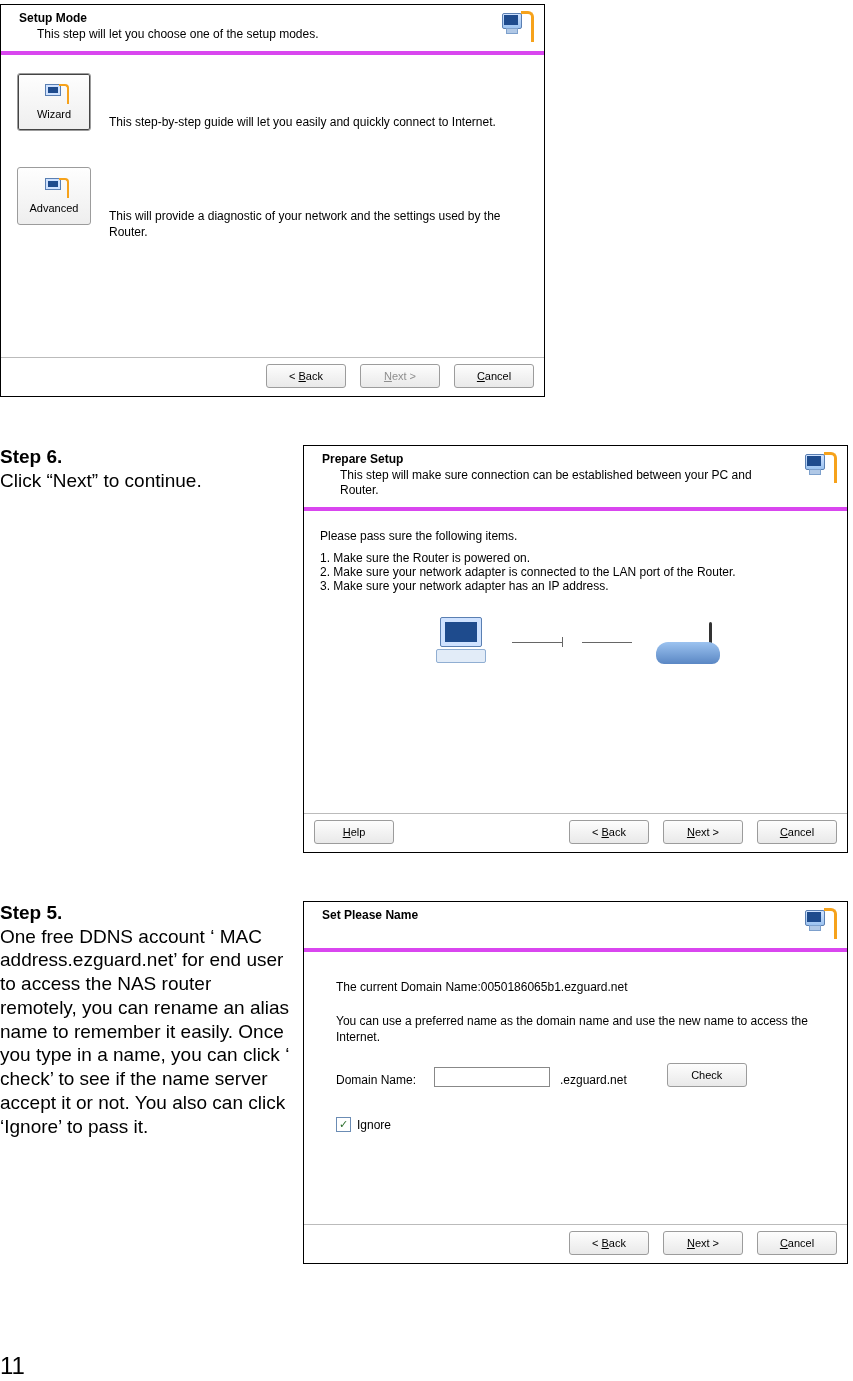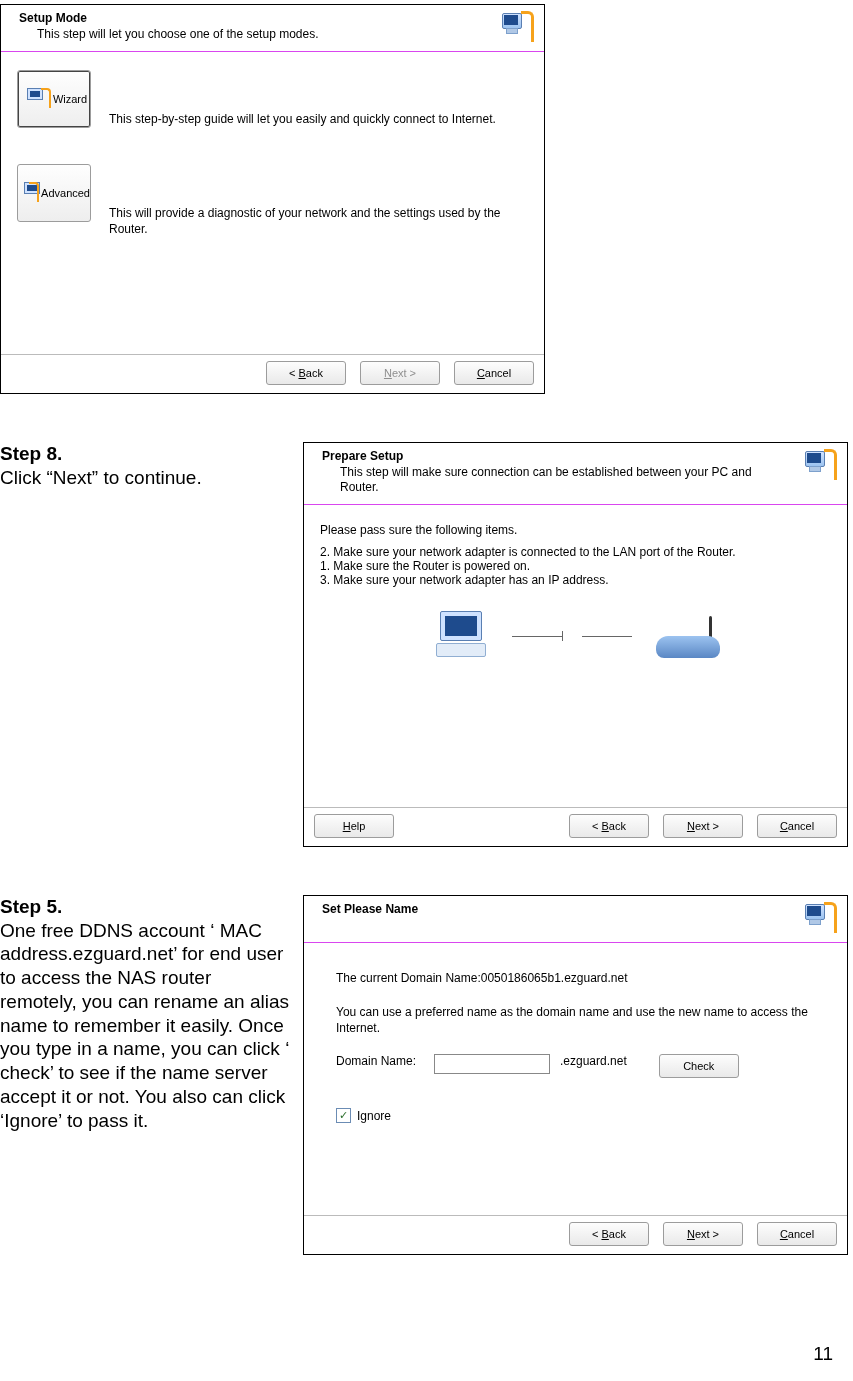--- a/index.html
+++ b/index.html
@@ -31,21 +31,21 @@
   }
   .panel {
     border: 1px solid #000;
     background: #fff;
     position: relative;
   }
   .panel-header {
     display: flex;
     align-items: flex-start;
     padding: 6px 8px 8px 18px;
-    border-bottom: 1px solid #d946ef;
+    border-bottom: 4px solid #d946ef;
     column-gap: 16px;
   }
   .panel-header .hdr-text { flex: 1; font-size: 12px; line-height: 1.3; }
   .panel-header .hdr-title { font-weight: bold; display: block; }
   .panel-header .hdr-sub { display: block; padding-left: 18px; }
   .hdr-icon {
     width: 36px; height: 32px;
     flex: 0 0 36px;
   }
   
@@ -98,21 +98,21 @@
     cursor: default;
   }
   .wbtn.disabled { color: #8f8f8f; }
   .wbtn .u { text-decoration: underline; }
   
   .opt-row { display: flex; align-items: flex-start; column-gap: 18px; margin-bottom: 36px; }
   .opt-btn {
     width: 72px; height: 56px;
     background: linear-gradient(#fefefe,#eee);
     border: 1px solid #9c9c9c; border-radius: 3px;
-    display: flex; align-items: center; justify-content: center;
+    display: flex; flex-direction: column; align-items: center; justify-content: center;
     font-size: 11px; gap: 2px;
     position: relative;
   }
   .opt-btn.selected { box-shadow: 0 0 0 1px #444 inset; }
   .opt-btn .mini-ic { width: 30px; height: 22px; position: relative; }
   .mini-ic .mini-mon { position:absolute; left:6px; top:0; width:14px; height:10px; background:#cfe2ff; border:1px solid #5a7fb2; }
   .mini-ic .mini-mon::after{ content:""; position:absolute; left:2px; top:2px; width:10px; height:6px; background:#1e4b8d;}
   .mini-ic .mini-cable{ position:absolute; right:0; top:0; width:8px; height:18px; border-right:2px solid #f6a21b; border-top:2px solid #f6a21b; border-radius:0 4px 0 0;}
   .opt-desc { flex: 1; font-size: 12px; padding-top: 6px; line-height: 1.3; margin-top: 36px; }
   
@@ -137,36 +137,35 @@
   .router-icon { width: 64px; height: 44px; position: relative; }
   .router-icon .body{
     position:absolute; left:0; bottom:0; width:100%; height:22px;
     background: linear-gradient(#9cc3f0,#5a87c4); border-radius: 12px 12px 8px 8px;
   }
   .router-icon .ant{
     position:absolute; right:8px; bottom:18px; width:3px; height:24px; background:#333; border-radius:2px;
   }
   
   .s5-block { margin-bottom: 18px; line-height: 1.35; margin-top: 9px; }
-  .s5-row { display: flex; align-items: flex-start; gap: 10px; margin-bottom: 30px;}
+  .s5-row { display: flex; align-items: flex-end; gap: 10px; margin-bottom: 30px;}
   .s5-row .lbl { min-width: 88px; }
   .text-input {
     width: 110px; height: 18px; border: 1px solid #888;
     font-size: 12px; padding: 0 2px; background:#fff;
   }
   .chk { display: flex; align-items: center; gap: 6px; margin-top: 4px;}
   .chk-box {
     width: 13px; height: 13px; border: 1px solid #6b8cb4;
     display:flex; align-items:center; justify-content:center;
     font-size: 11px; color:#2a6d2a; background:#fff;
   }
   .page-num {
-    text-align: right;
     padding: 40px 20px 0 0;
-    font-size: 19px;
+    font-size: 24px;
   }
 </style>
 </head>
 <body>
 
 <div class="page">
 
   <div class="row">
     <div class="right-col">
       <div class="panel">
@@ -216,21 +215,21 @@
           <div class="wbtn">
               <span><span class="u">C</span>ancel</span>
             </div>
         </div>
       </div>
     </div>
   </div>
 
   <div class="row">
     <div class="left-col">
-      <span class="step-h">Step 8.</span><br>
+      <span class="step-h">Step 6.</span><br>
       <span>Click “Next” to continue.</span>
     </div>
     <div class="right-col">
       <div class="panel">
         <div class="panel-header">
           <div class="hdr-text">
             <span class="hdr-title">Prepare Setup</span>
             <span class="hdr-sub">This step will make sure connection can be established between your PC and Router.</span>
           </div>
           <div class="hdr-icon">
@@ -238,22 +237,22 @@
                 <div class="monitor"></div>
                 <div class="screen"></div>
                 <div class="stand"></div>
                 <div class="cable"></div>
               </div>
           </div>
         </div>
         <div class="panel-body taller">
           <div class="s4-intro">Please pass sure the following items.</div>
           <ul class="s4-list">
+            <li data-num="1">Make sure the Router is powered on.</li>
             <li data-num="2">Make sure your network adapter is connected to the LAN port of the Router.</li>
-            <li data-num="1">Make sure the Router is powered on.</li>
             <li data-num="3">Make sure your network adapter has an IP address.</li>
           </ul>
           <div class="s4-diagram">
             <div class="pc-icon">
                 <div class="mon"></div>
                 <div class="base"></div>
               </div>
             <div class="conn-line">
                 <div class="stub"></div>
               </div>
@@ -303,21 +302,21 @@
               </div>
           </div>
         </div>
         <div class="panel-body mid" style="padding-left:32px; padding-right:32px;">
           <div class="s5-block">The current Domain Name:0050186065b1.ezguard.net</div>
           <div class="s5-block">You can use a preferred name as the domain name and use the new name to access the Internet.</div>
           <div class="s5-row">
             <span class="lbl">Domain Name:</span>
             <input class="text-input" value="" style="">
             <span>.ezguard.net</span>
-            <div class="wbtn" style="margin-left:22px;">
+            <div class="wbtn" style="margin-left:30px;">
               <span>Check</span>
             </div>
           </div>
           <div class="chk">
             <div class="chk-box">
               <span>✓</span>
             </div>
             <span>Ignore</span>
           </div>
         </div>

